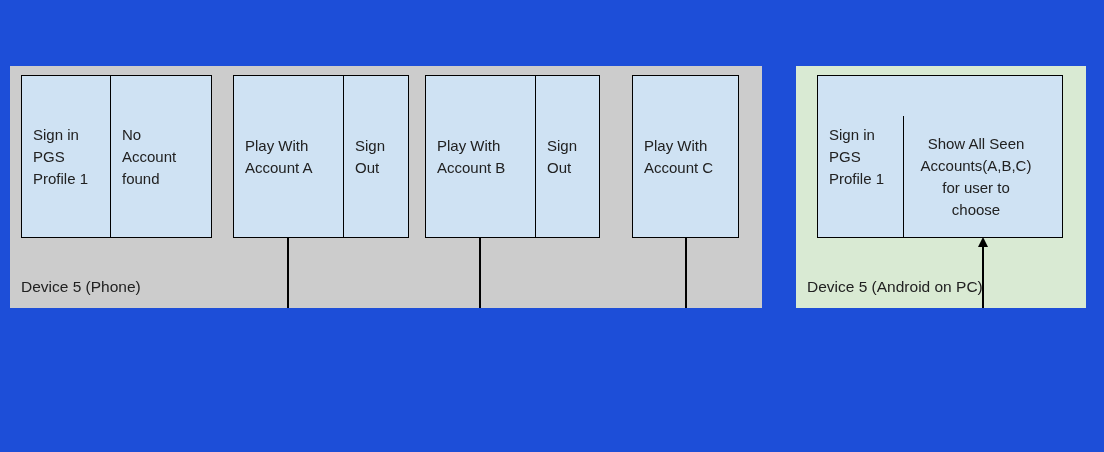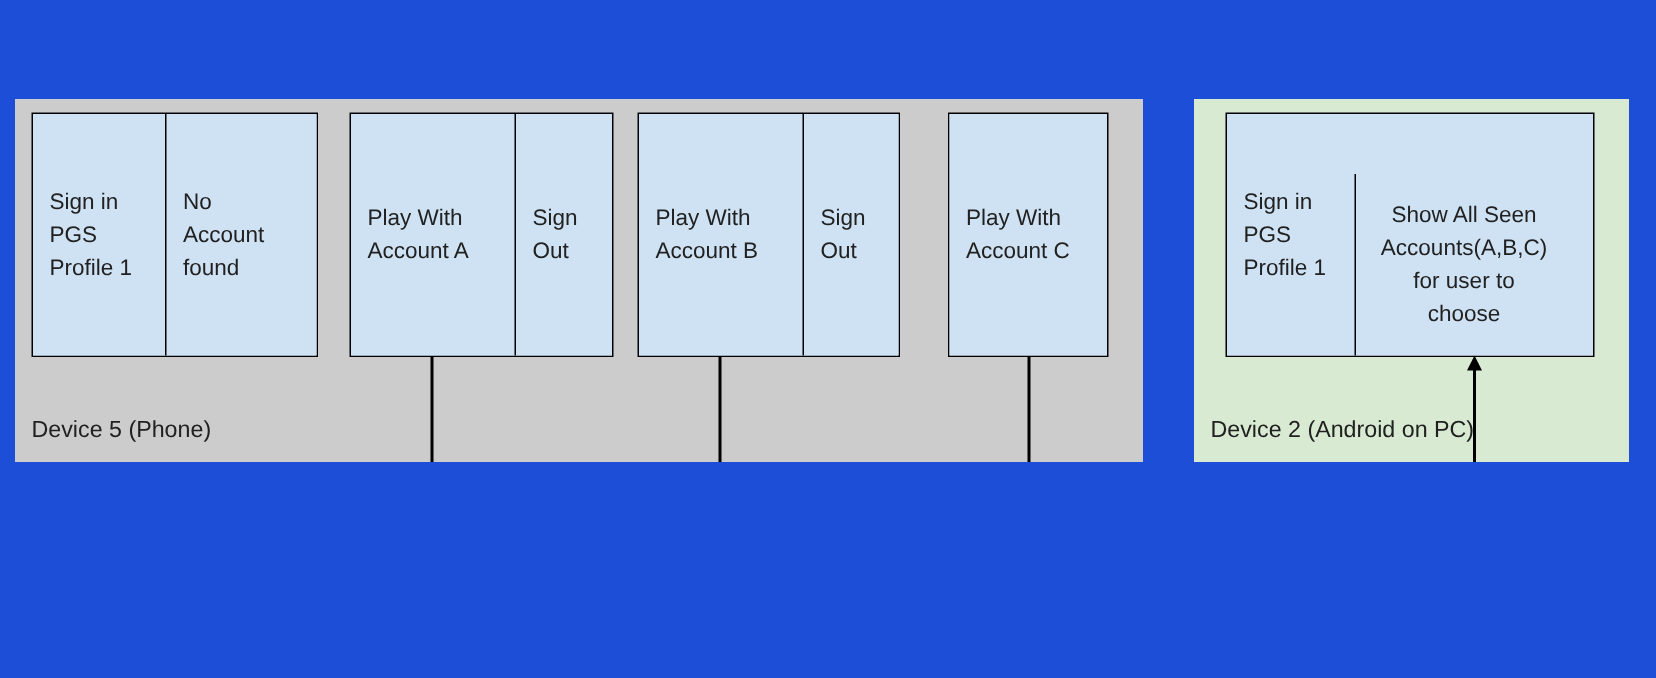--- a/index.html
+++ b/index.html
@@ -142,16 +142,16 @@
 Profile 1</div>
       <div class="cell grow center">Show All Seen
 Accounts(A,B,C)
 for user to
 choose</div>
     </div>
 
     <div class="connector conn-arrow"></div>
     <div class="arrowhead-up"></div>
 
-    <div class="device-label">Device 2 (Android on PC)</div>
+    <div class="device-label">Device 5 (Android on PC)</div>
   </div>
 
 </div>
 
 </body></html>

